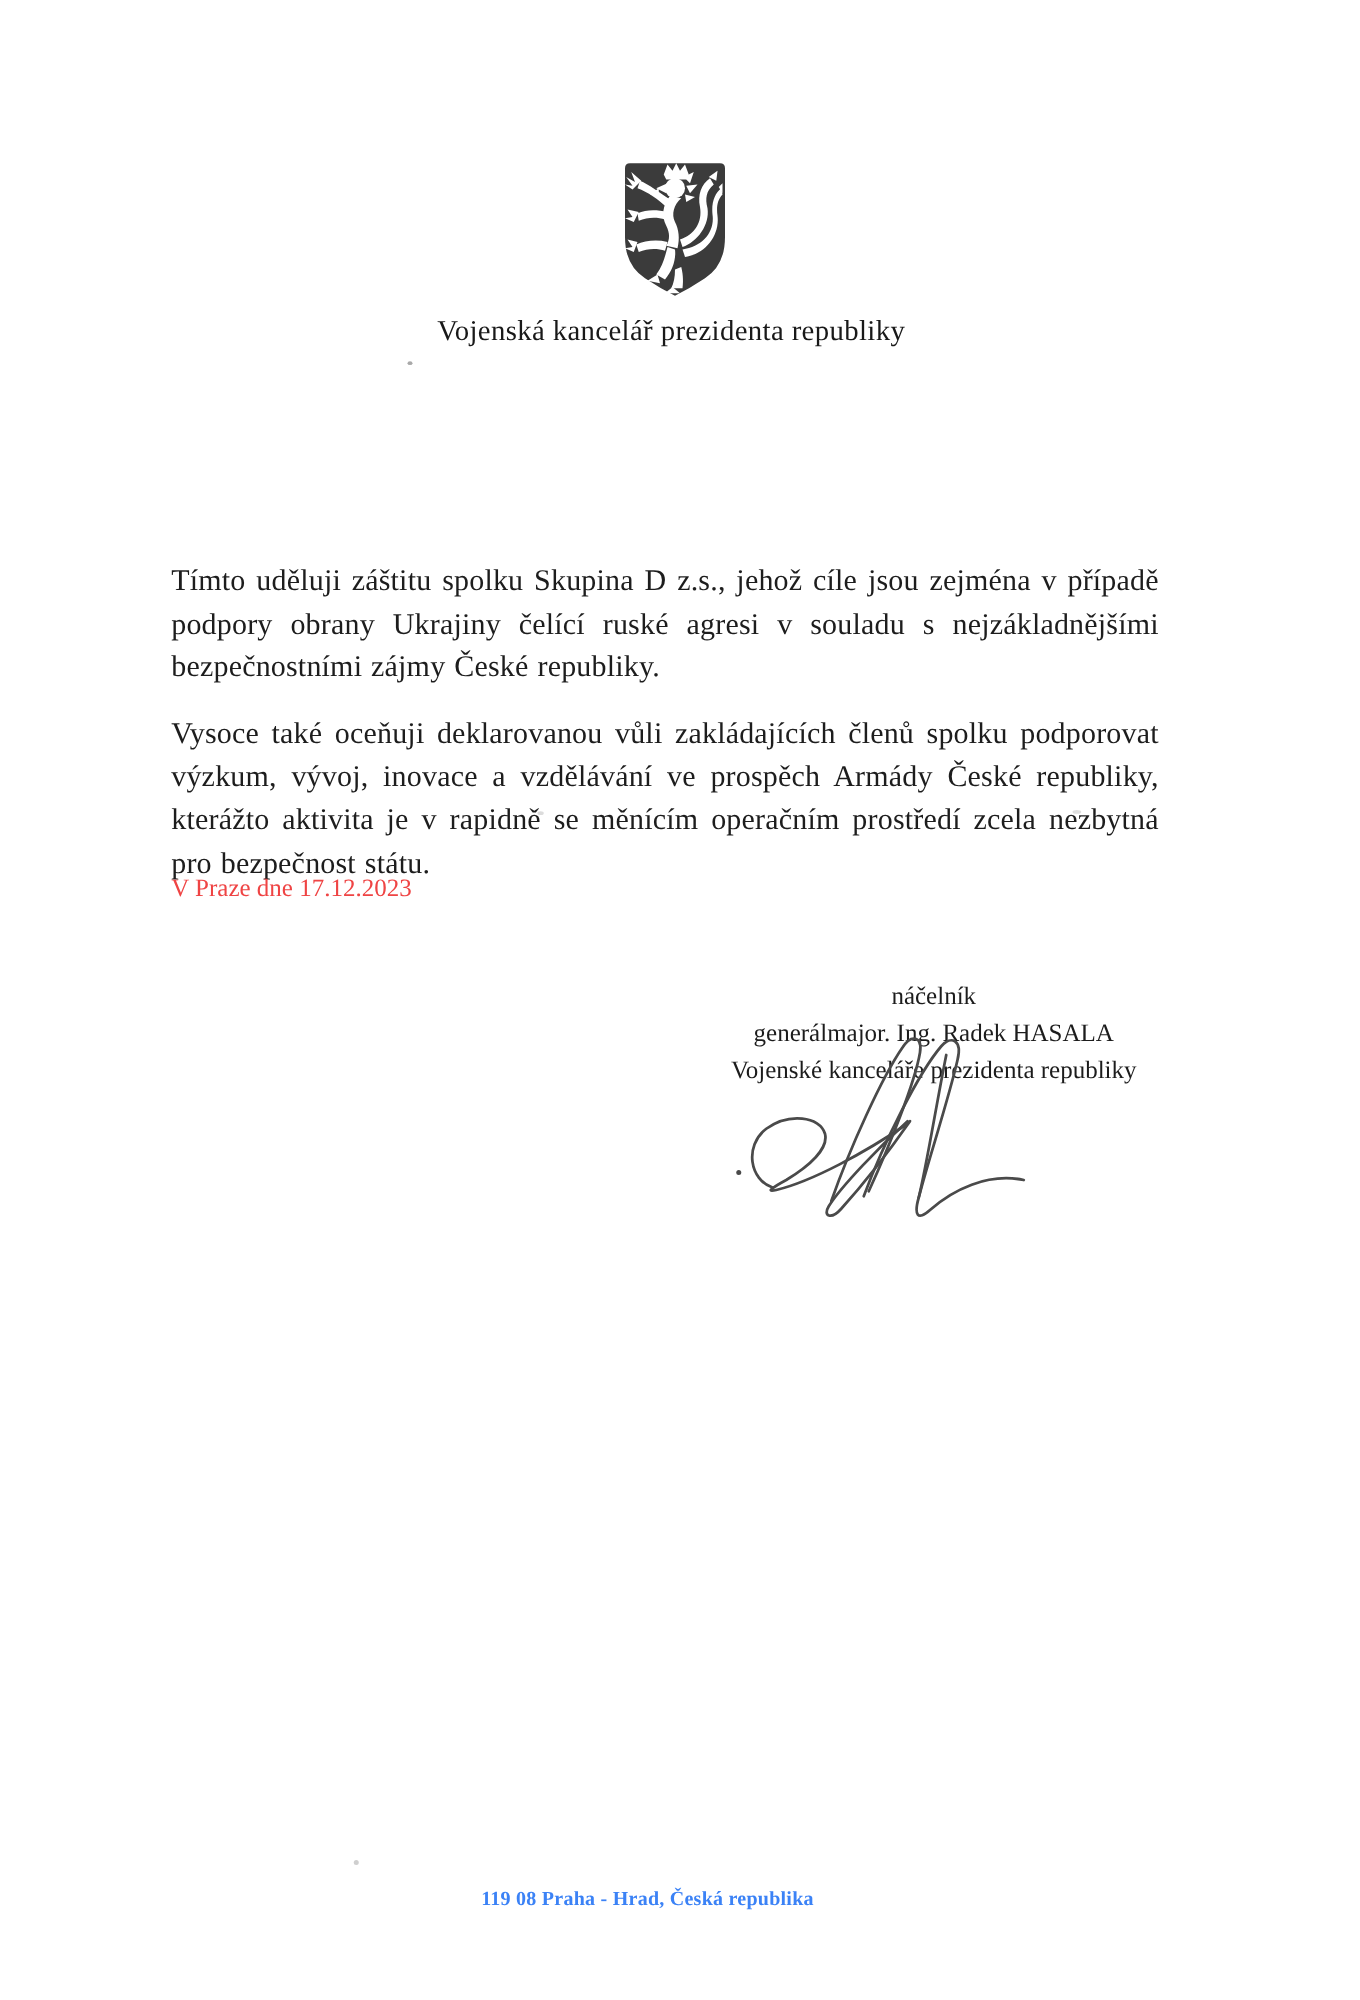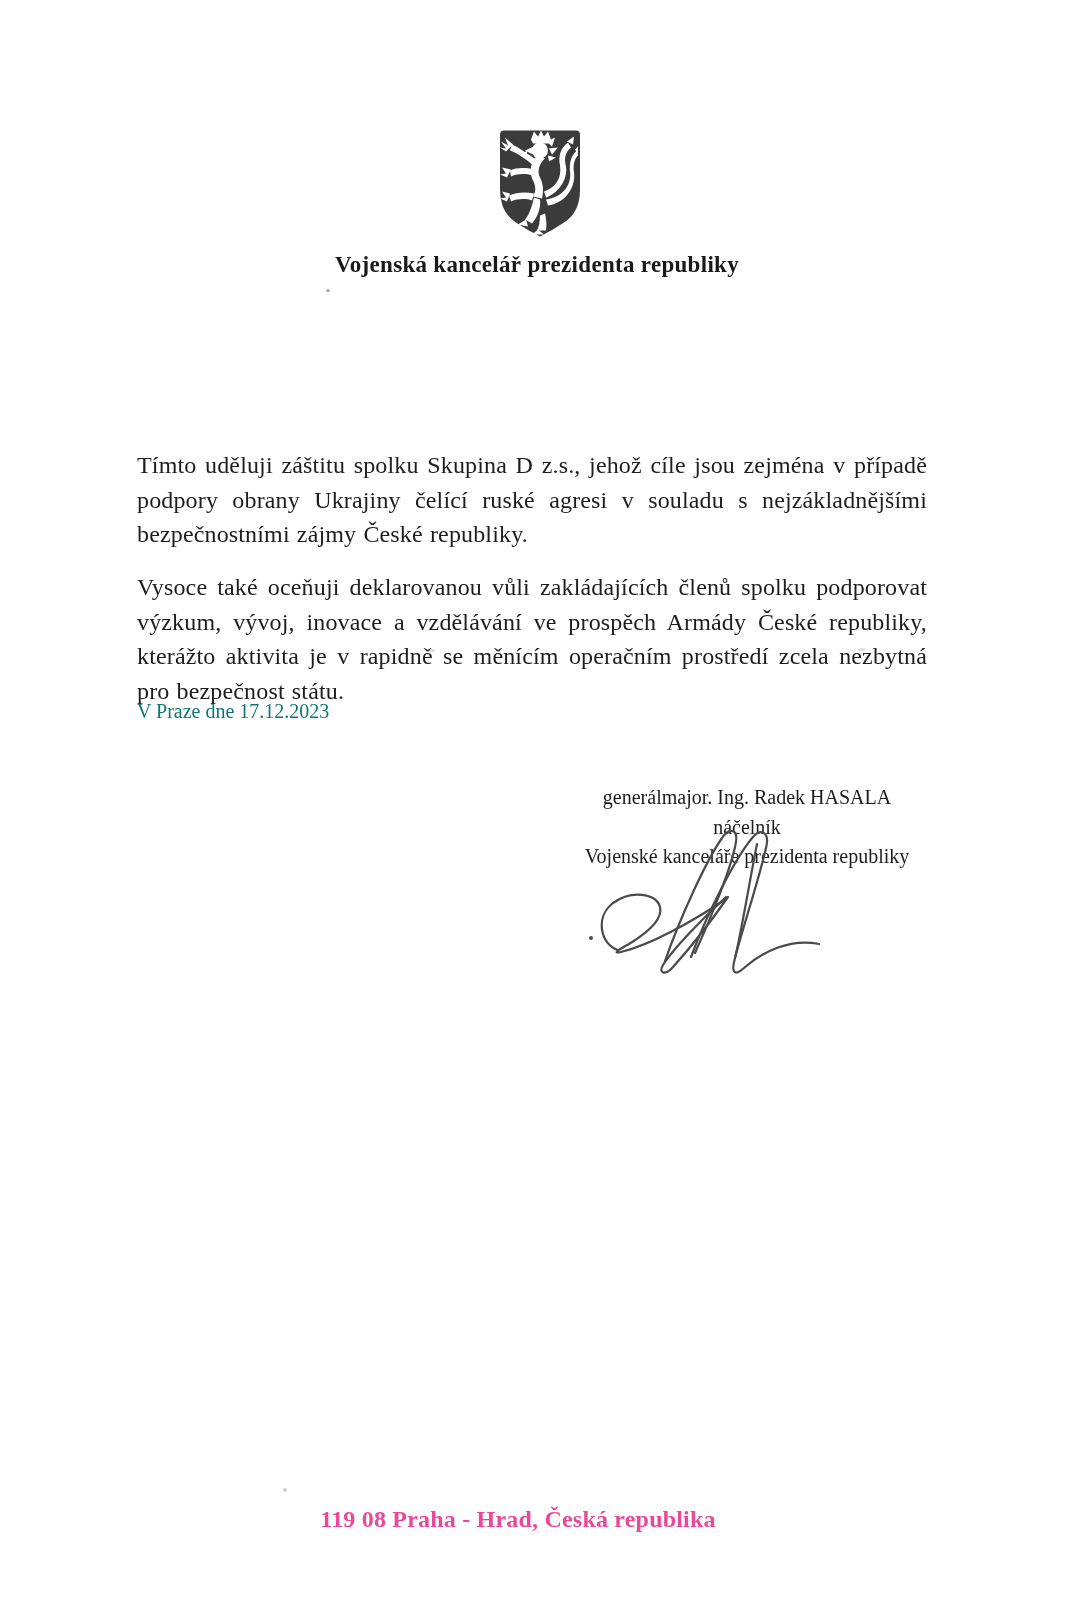--- a/index.html
+++ b/index.html
@@ -21,21 +21,21 @@
     top: 127px;
     width: 92px;
     height: 113px;
   }
   .doc-title {
     position: absolute;
     left: 537px;
     top: 252px;
     transform: translateX(-50%);
     font-size: 23px;
-    font-weight: bold;
+    font-weight: normal;
     letter-spacing: 0.3px;
     white-space: nowrap;
     color: #191919;
   }
 
   
   .para {
     position: absolute;
     left: 137px;
     width: 790px;
@@ -48,21 +48,21 @@
     color: #1d1d1d;
   }
   .para-1 { top: 424px; }
   .para-2 { top: 546px; }
 
   .dateline {
     position: absolute;
     left: 137px;
     top: 700px;
     font-size: 20px;
-    color: #0f766e;
+    color: #ef4444;
     white-space: nowrap;
   }
 
   
   .sig-block {
     position: absolute;
     left: 747px;
     top: 783px;
     transform: translateX(-50%);
     width: 560px;
@@ -82,25 +82,25 @@
     z-index: 3;
   }
 
   
   .footer {
     position: absolute;
     left: 518px;
     top: 1504px;
     transform: translateX(-50%);
     text-align: center;
-    font-size: 24px;
+    font-size: 16px;
     font-weight: bold;
     line-height: 31px;
     letter-spacing: 0.2px;
-    color: #ec4899;
+    color: #3b82f6;
   }
   .footer div { white-space: nowrap; }
 
   
   .artifact { position: absolute; border-radius: 50%; }
   .artifact.a1 { left: 326px; top: 289px; width: 4px; height: 3px; background: #a9a9a9; }
   .artifact.a2 { left: 430px; top: 649px; width: 5px; height: 3px; background: #dcdcdc; }
   .artifact.a3 { left: 858px; top: 648px; width: 7px; height: 3px; background: #dedede; }
   .artifact.a4 { left: 283px; top: 1488px; width: 4px; height: 4px; background: #cfcfcf; }
 </style>
@@ -149,22 +149,22 @@
   </svg>
 
   <div class="doc-title">Vojenská kancelář prezidenta republiky</div>
 
   <p class="para para-1">Tímto uděluji záštitu spolku Skupina D z.s., jehož cíle jsou zejména v případě podpory obrany Ukrajiny čelící ruské agresi v souladu s nejzákladnějšími bezpečnostními zájmy České republiky.</p>
   <p class="para para-2">Vysoce také oceňuji deklarovanou vůli zakládajících členů spolku podporovat výzkum, vývoj, inovace a vzdělávání ve prospěch Armády České republiky, kterážto aktivita je v rapidně se měnícím operačním prostředí zcela nezbytná pro bezpečnost státu.</p>
 
   <div class="dateline">V Praze dne 17.12.2023</div>
 
   <div class="sig-block">
+    <div>náčelník</div>
     <div>generálmajor. Ing. Radek HASALA</div>
-    <div>náčelník</div>
     <div>Vojenské kanceláře prezidenta republiky</div>
   </div>
 
   <svg class="signature-ink" viewBox="575 820 255 160" aria-hidden="true">
     <g fill="none" stroke="#4a4a4a" stroke-width="2.2" stroke-linecap="round" stroke-linejoin="round">
 
       <path d="M618,950 C600,944 595,917 613,903 C631,890 656,893 660,907 C663,919 647,933 629,944 C618,950 612,954 621,952 C650,945 692,922 726,899"></path>
 
       <path d="M726,897 C704,917 673,949 663,965 C658,973 665,976 673,967 C692,946 714,917 728,897"></path>
 

